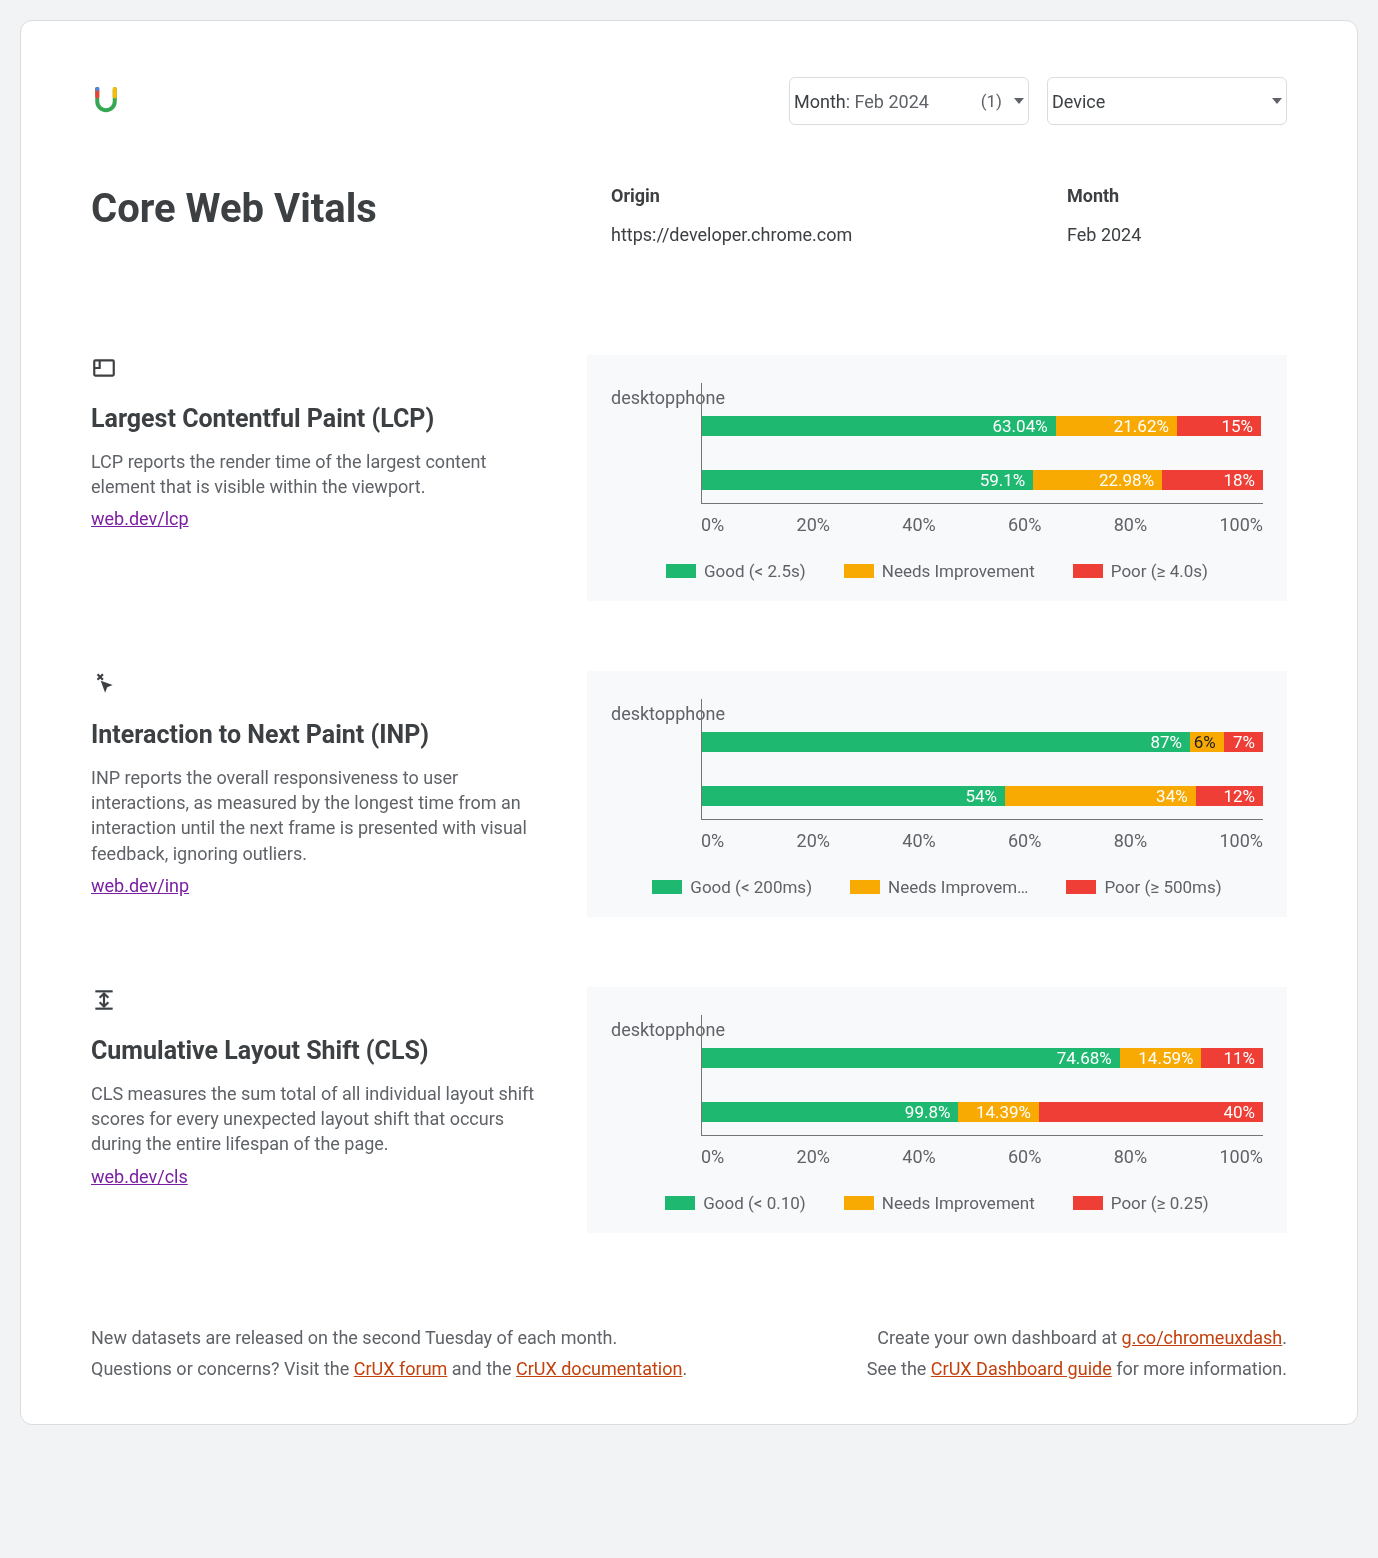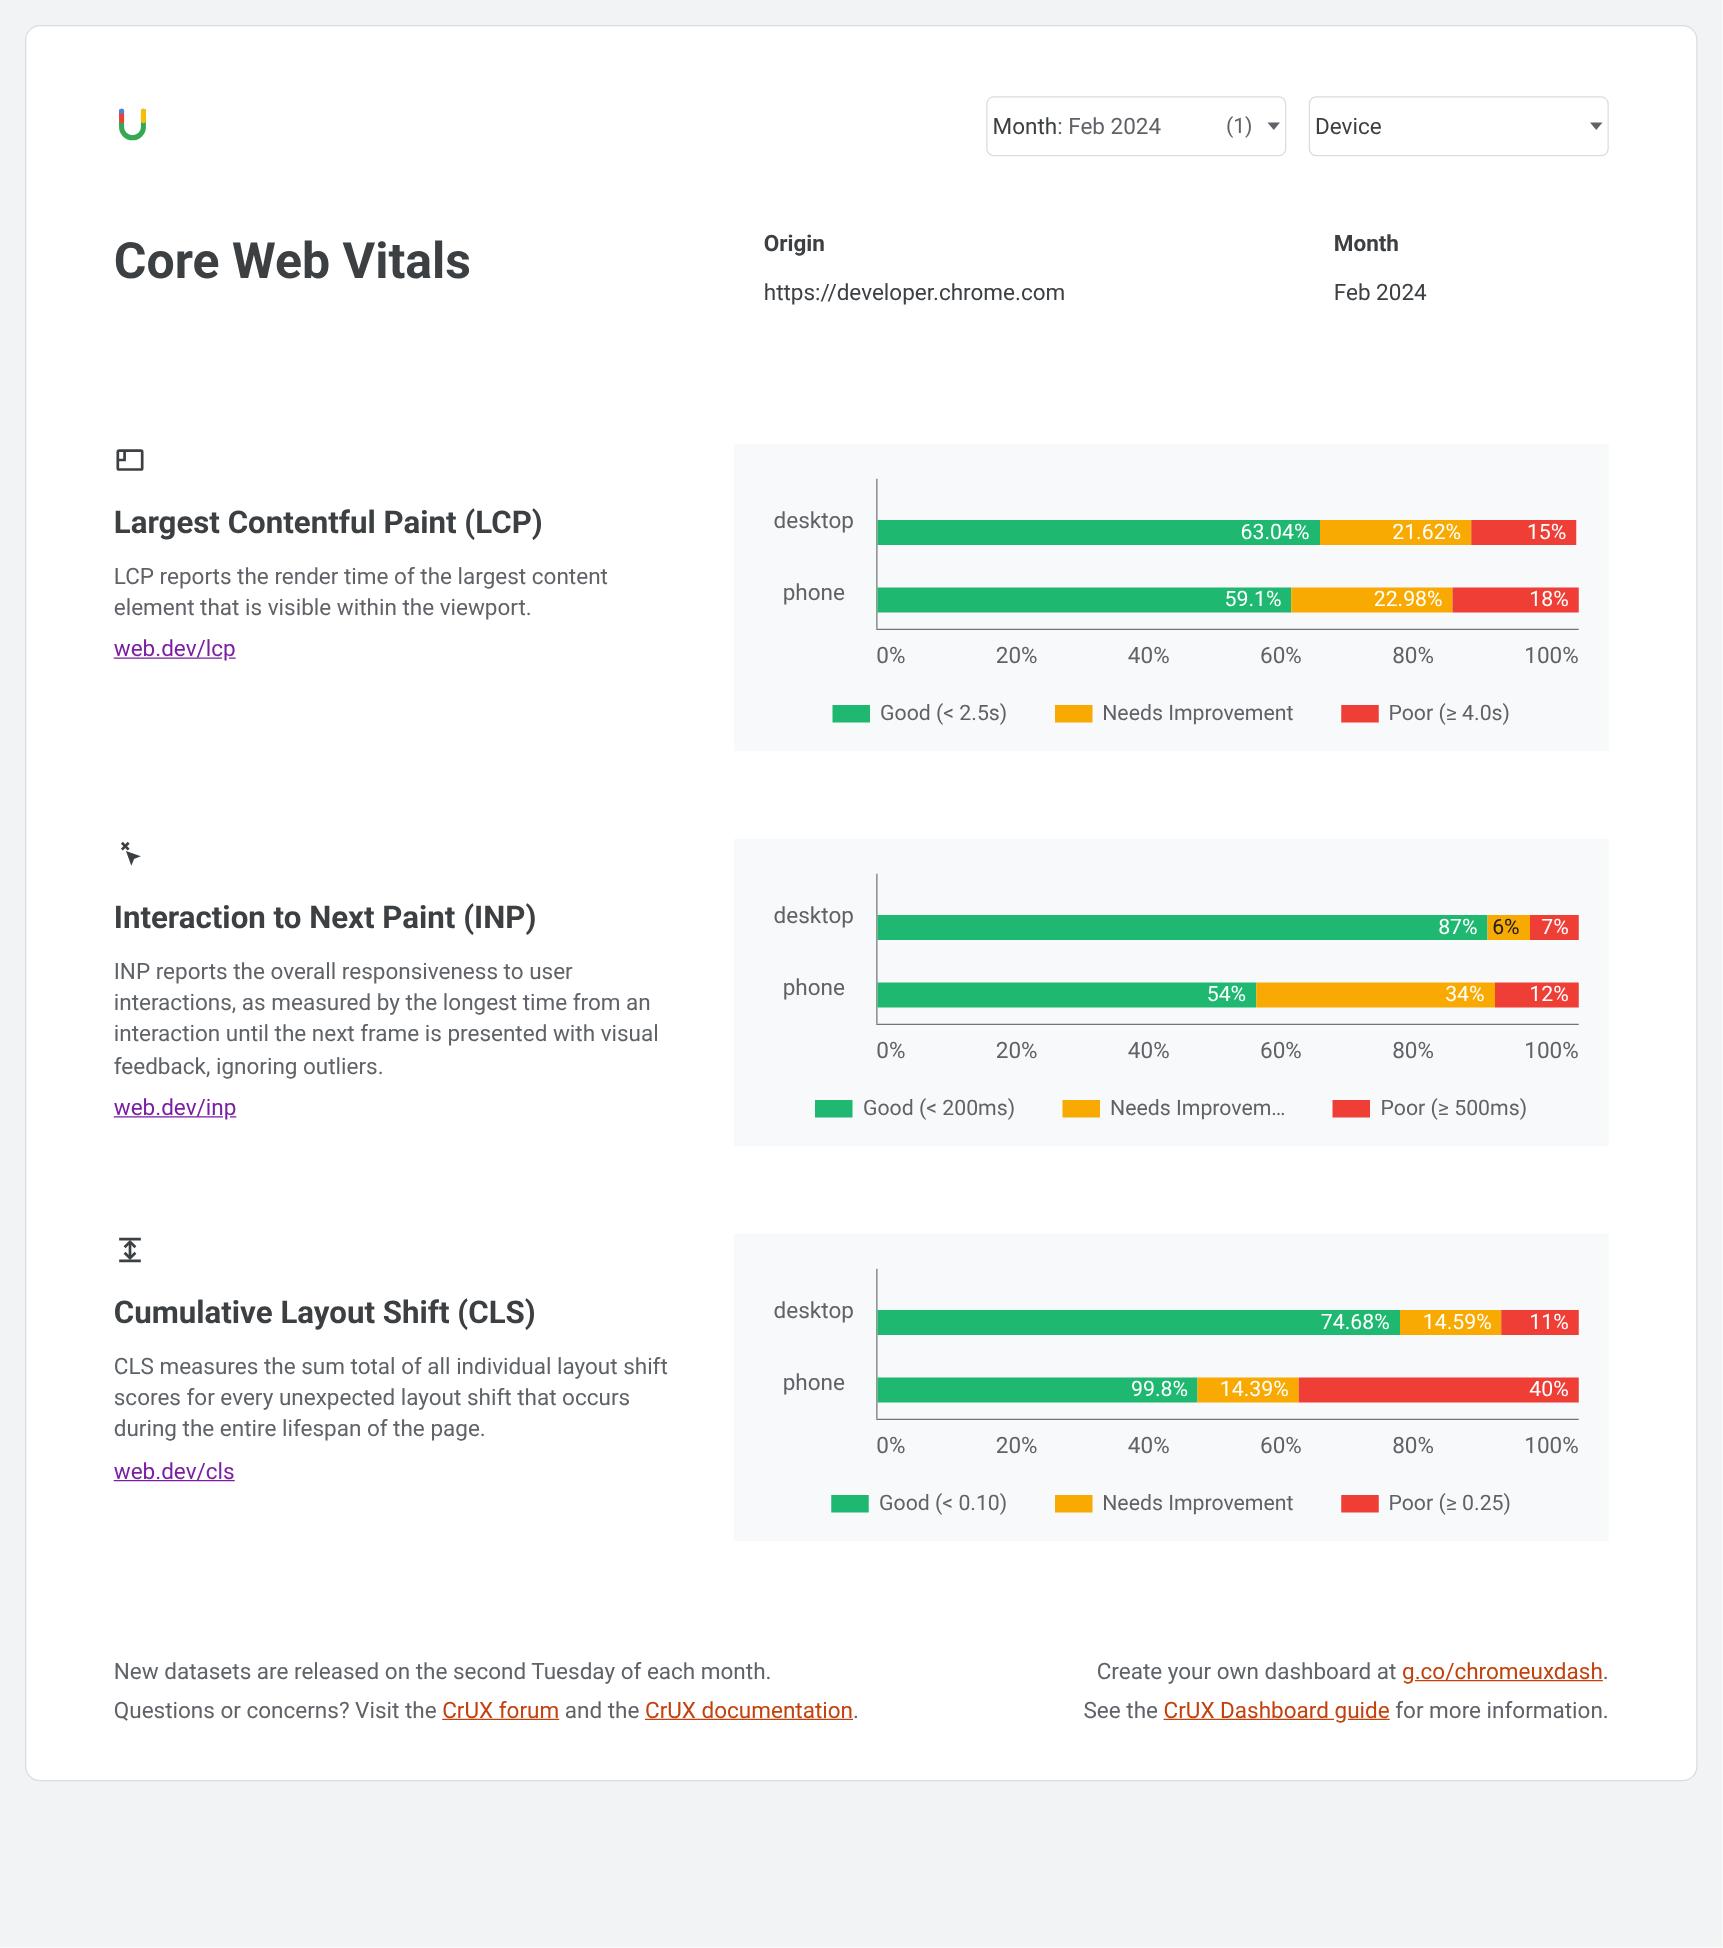--- a/index.html
+++ b/index.html
@@ -77,26 +77,25 @@
   .metric-desc { font-size: 18px; color: #5f6368; line-height: 1.4; margin-bottom: 8px; }
   .metric-link { font-size: 18px; color: #7b1fa2; text-decoration: underline; }
 
   .chart-panel {
     flex: 1;
     background: #f8f9fa;
     padding: 28px 24px 20px 24px;
   }
   .chart-body { display: flex; gap: 10px; }
   .ylabels {
-    display: flex; flex-direction: column; justify-content: space-around;
+    display: flex; flex-direction: row; justify-content: space-around;
     height: 120px; padding-top: 4px;
     text-align: right;
     font-size: 18px; color: #5f6368;
     width: 80px;
-    align-items: center;
   }
   .bars-area { flex: 1; position: relative; }
   .bars-col {
     border-left: 1.5px solid #757575;
     height: 120px;
     display: flex; flex-direction: column; justify-content: space-around;
     padding: 6px 0;
   }
   .bar-row { display: flex; height: 40px; width: 100%; align-items: flex-end; }
   .seg {

